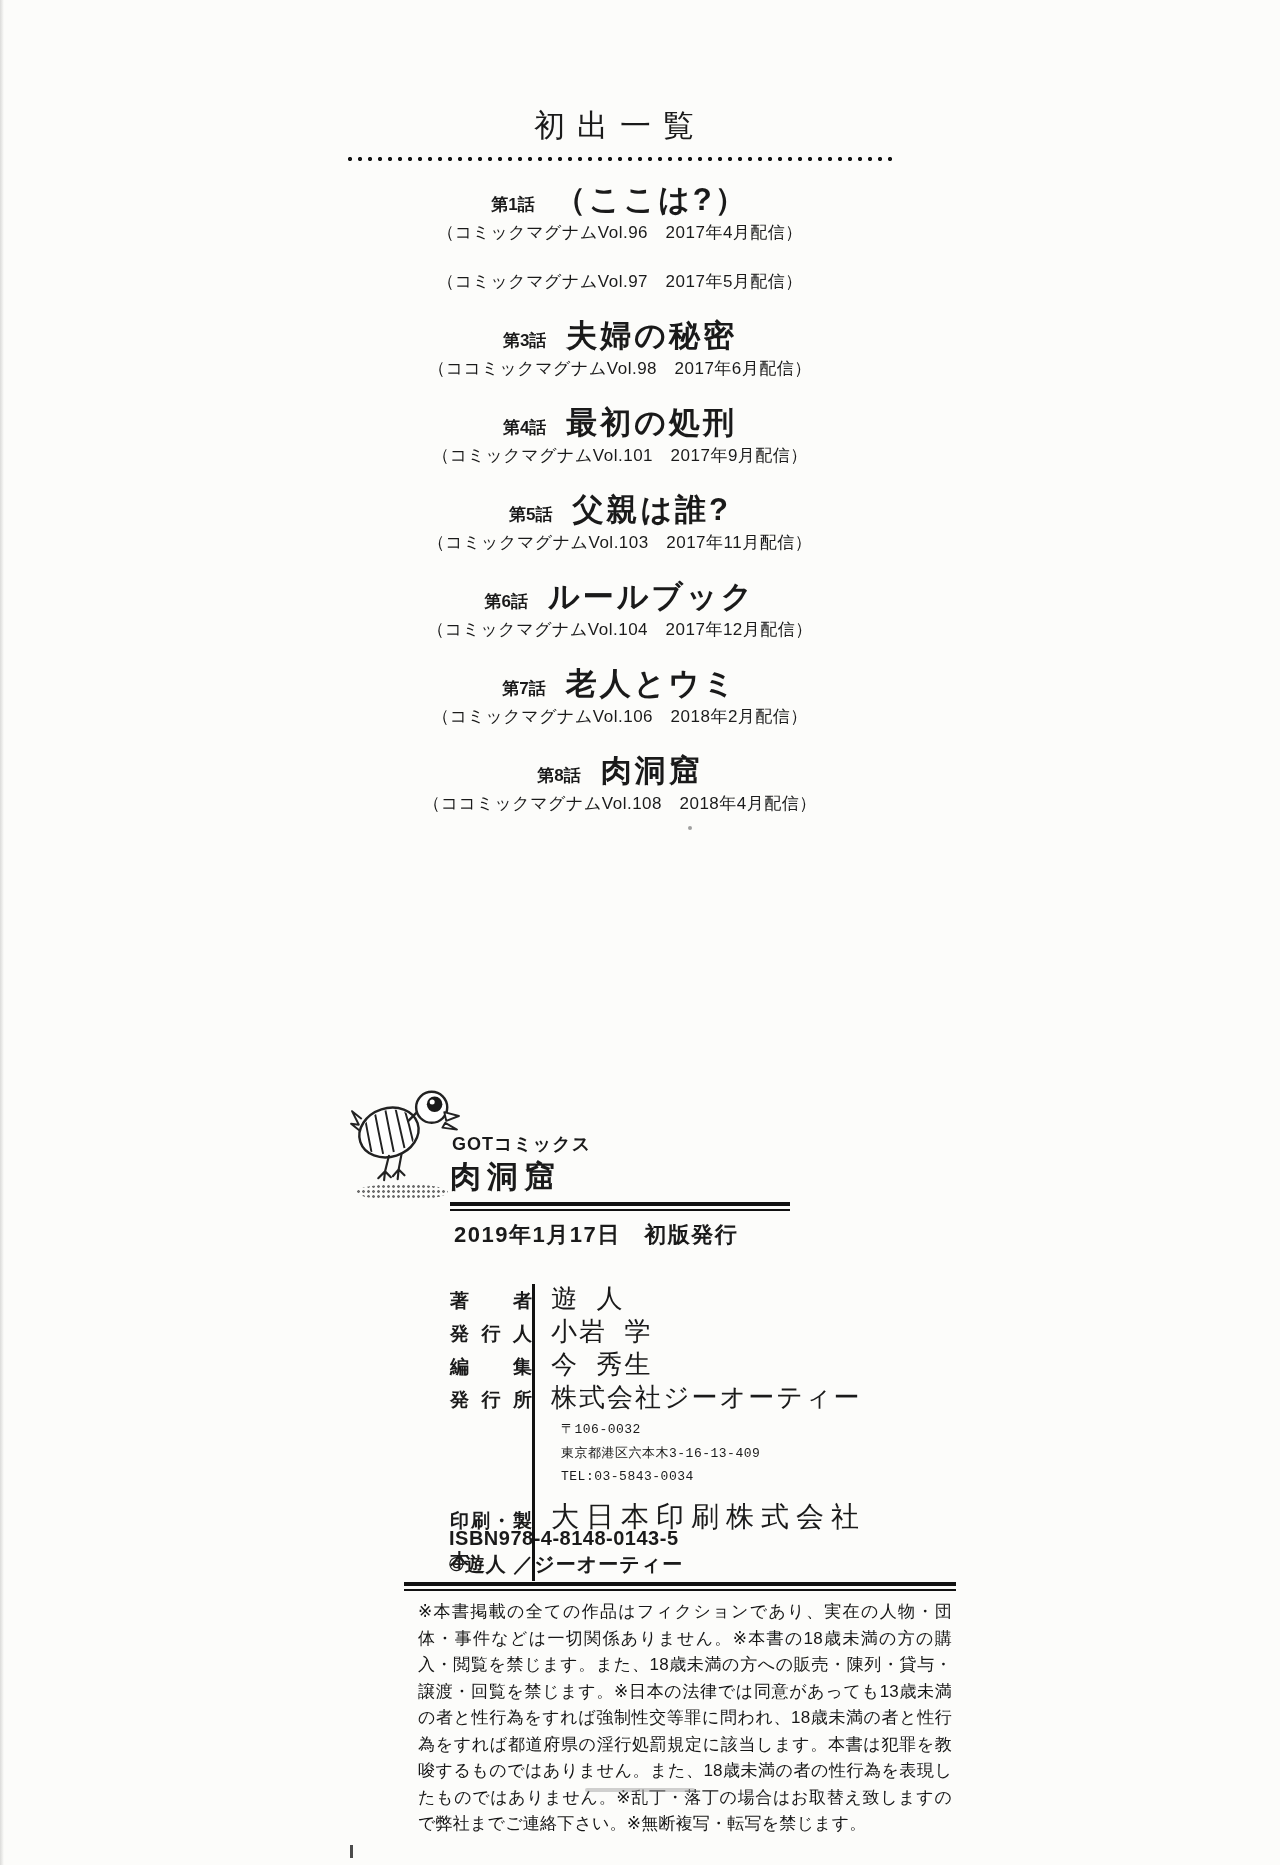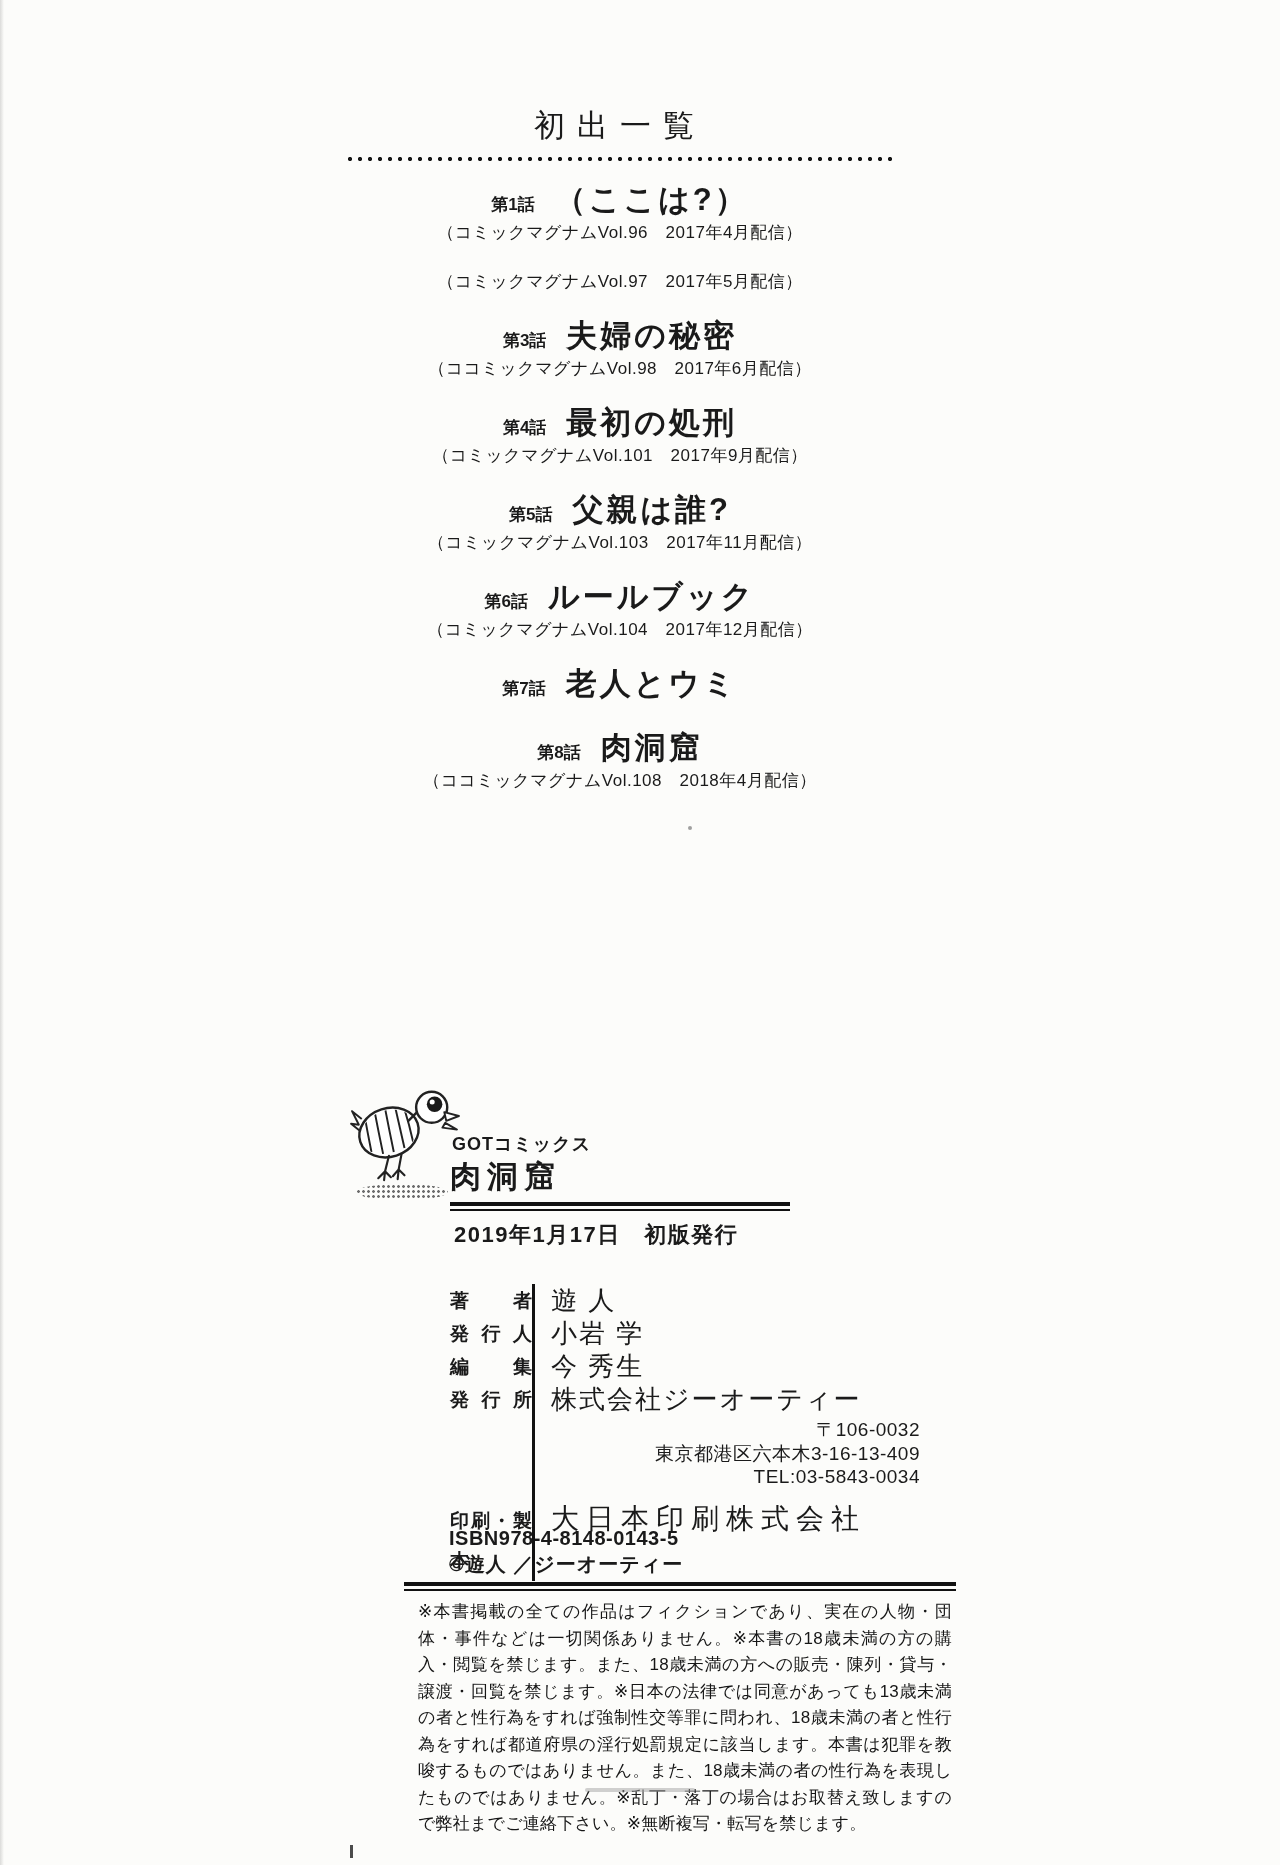--- a/index.html
+++ b/index.html
@@ -37,24 +37,24 @@
   .title-rule{position:absolute;left:450px;top:1202px;width:340px;}
   .edition-date{position:absolute;left:454px;top:1220px;font-size:22px;letter-spacing:1.5px;font-weight:bold;}
 
   .credits{position:absolute;left:450px;top:1284px;width:470px;display:grid;grid-template-columns:82px 1fr;}
   .credit-label{
     font-size:19px;font-weight:bold;line-height:33px;
     text-align:justify;text-align-last:justify;padding-right:0;
   }
   .credit-label.pad{padding-top:6px;line-height:40px;}
   .credit-value{
-    border-left:3px solid #111;padding-left:16px;font-size:26px;line-height:33px;letter-spacing:2px;
+    border-left:3px solid #111;padding-left:16px;font-size:26px;line-height:33px;letter-spacing:2px;font-family:Liberation Mono, monospace;
   }
   .credit-value.big{font-size:28px;letter-spacing:7px;line-height:40px;padding-top:4px;}
-  .addr{font-size:19px;line-height:23.5px;letter-spacing:0.5px;padding-left:10px;margin-top:2px;padding-bottom:6px;text-align:right;}
+  .addr{font-size:13px;line-height:23.5px;letter-spacing:0.5px;padding-left:10px;margin-top:2px;padding-bottom:6px;}
   .addr div{white-space:nowrap;}
 
   .isbn-line{position:absolute;left:449px;top:1527px;font-size:20px;font-weight:bold;letter-spacing:0.5px;}
   .copyright-line{position:absolute;left:449px;top:1551px;font-size:20px;font-weight:bold;letter-spacing:1px;}
 
   
   .disclaimer-rule{position:absolute;left:404px;top:1582px;width:552px;}
   .disclaimer{
     position:absolute;left:418px;top:1599px;width:534px;
     font-size:17px;line-height:26.5px;text-align:justify;letter-spacing:0.2px;color:#161616;
@@ -95,20 +95,21 @@
     <div class="chapter">
       <div class="ch-head"><span class="ch-num">第5話</span><span class="ch-title">父親は誰?</span></div>
       <div class="ch-src">（コミックマグナムVol.103　2017年11月配信）</div>
     </div>
     <div class="chapter">
       <div class="ch-head"><span class="ch-num">第6話</span><span class="ch-title">ルールブック</span></div>
       <div class="ch-src">（コミックマグナムVol.104　2017年12月配信）</div>
     </div>
     <div class="chapter">
       <div class="ch-head"><span class="ch-num">第7話</span><span class="ch-title">老人とウミ</span></div>
+      <div class="ch-src">（コミックマグナムVol.106　2018年2月配信）</div>
     </div>
     <div class="chapter">
       <div class="ch-head"><span class="ch-num">第8話</span><span class="ch-title">肉洞窟</span></div>
       <div class="ch-src">（ココミックマグナムVol.108　2018年4月配信）</div>
     </div>
   </section>
 
   <div class="bird">
     <svg viewBox="0 0 115 105" width="112" height="102" xmlns="http://www.w3.org/2000/svg">
       <path d="M14,38 L4,30 L11,44 L3,43 L13,51" fill="none" stroke="#222" stroke-width="2" stroke-linejoin="round"></path>

